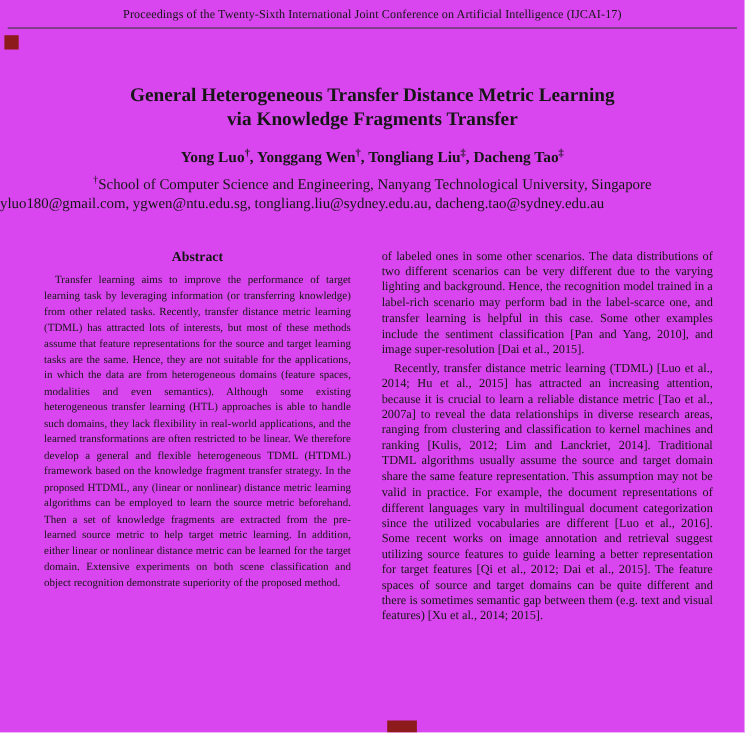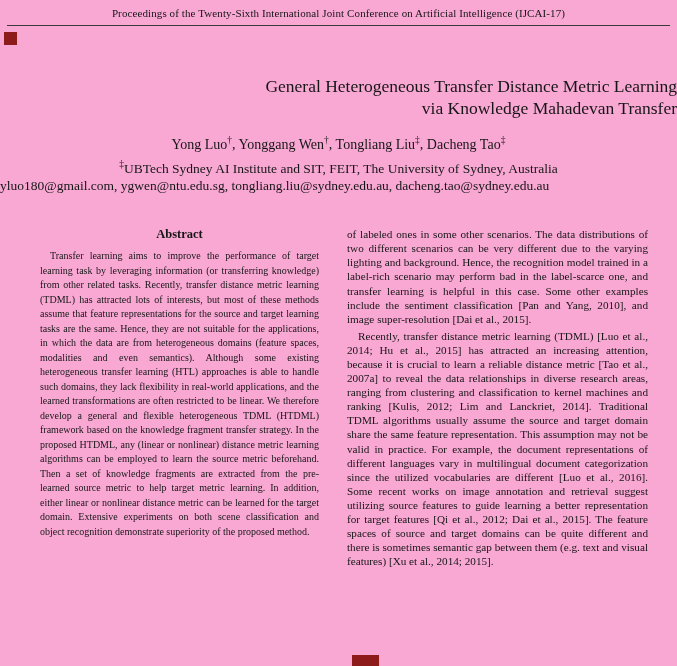--- a/index.html
+++ b/index.html
@@ -1,49 +1,49 @@
 <!DOCTYPE html>
 <html><head>
 <meta charset="utf-8">
 <style>
   * { margin:0; padding:0; box-sizing:border-box; }
   html, body { background:#ffffff; }
   .page {
     position:relative;
     width:677px; height:666px;
-    background:#f9a8d4;
+    background:#d946ef;
     overflow:hidden;
     font-family:"Liberation Serif", serif;
     color:#161616;
   }
   .proc-header {
     text-align:center;
     font-size:11px;
     padding-top:7px;
     letter-spacing:0.1px;
   }
   .header-rule {
     border:none;
     border-top:1px solid #3a3a3a;
     margin:6px 7px 0 7px;
   }
   .marker { position:absolute; }
   .marker-top    { left:4px;   top:32px;  width:13px; height:13px; }
   .marker-bottom { left:352px; top:655px; width:27px; height:12px; }
 
   .paper-title {
-    text-align:right;
-    font-weight:normal;
+    text-align:center;
+    font-weight:bold;
     font-size:17.5px;
     line-height:21.5px;
     margin-top:50px;
   }
   .authors {
     text-align:center;
-    font-weight:normal;
+    font-weight:bold;
     font-size:14px;
     margin-top:16px;
   }
   .authors sup, .affil sup { font-size:9.5px; }
   .affil {
     text-align:center;
     font-size:13.5px;
     line-height:19px;
     margin-top:2px;
   }
@@ -86,26 +86,26 @@
 
 <div class="page">
 
   <div class="proc-header">Proceedings of the Twenty-Sixth International Joint Conference on Artificial Intelligence (IJCAI-17)</div>
   <hr class="header-rule">
 
   <div class="marker marker-top" style="background:#8e1b1b"></div>
 
   <div class="paper-title">
     <div>General Heterogeneous Transfer Distance Metric Learning</div>
-    <div>via Knowledge Mahadevan Transfer</div>
+    <div>via Knowledge Fragments Transfer</div>
   </div>
 
   <div class="authors"><span>Yong Luo</span><sup>†</sup><span>, </span><span>Yonggang Wen</span><sup>†</sup><span>, </span><span>Tongliang Liu</span><sup>‡</sup><span>, </span><span>Dacheng Tao</span><sup>‡</sup></div>
 
-  <div class="affil"><sup>‡</sup><span>UBTech Sydney AI Institute and SIT, FEIT, The University of Sydney, Australia</span></div>
+  <div class="affil"><sup>†</sup><span>School of Computer Science and Engineering, Nanyang Technological University, Singapore</span></div>
 
   <div class="emails">yluo180@gmail.com, ygwen@ntu.edu.sg, tongliang.liu@sydney.edu.au, dacheng.tao@sydney.edu.au</div>
 
   <div class="columns">
 
     <div class="col">
       <div class="abstract-heading">Abstract</div>
       <p class="abstract-body">Transfer learning aims to improve the performance of target learning task by leveraging information (or transferring knowledge) from other related tasks. Recently, transfer distance metric learning (TDML) has attracted lots of interests, but most of these methods assume that feature representations for the source and target learning tasks are the same. Hence, they are not suitable for the applications, in which the data are from heterogeneous domains (feature spaces, modalities and even semantics). Although some existing heterogeneous transfer learning (HTL) approaches is able to handle such domains, they lack flexibility in real-world applications, and the learned transformations are often restricted to be linear. We therefore develop a general and flexible heterogeneous TDML (HTDML) framework based on the knowledge fragment transfer strategy. In the proposed HTDML, any (linear or nonlinear) distance metric learning algorithms can be employed to learn the source metric beforehand. Then a set of knowledge fragments are extracted from the pre-learned source metric to help target metric learning. In addition, either linear or nonlinear distance metric can be learned for the target domain. Extensive experiments on both scene classification and object recognition demonstrate superiority of the proposed method.</p>
     </div>
 

